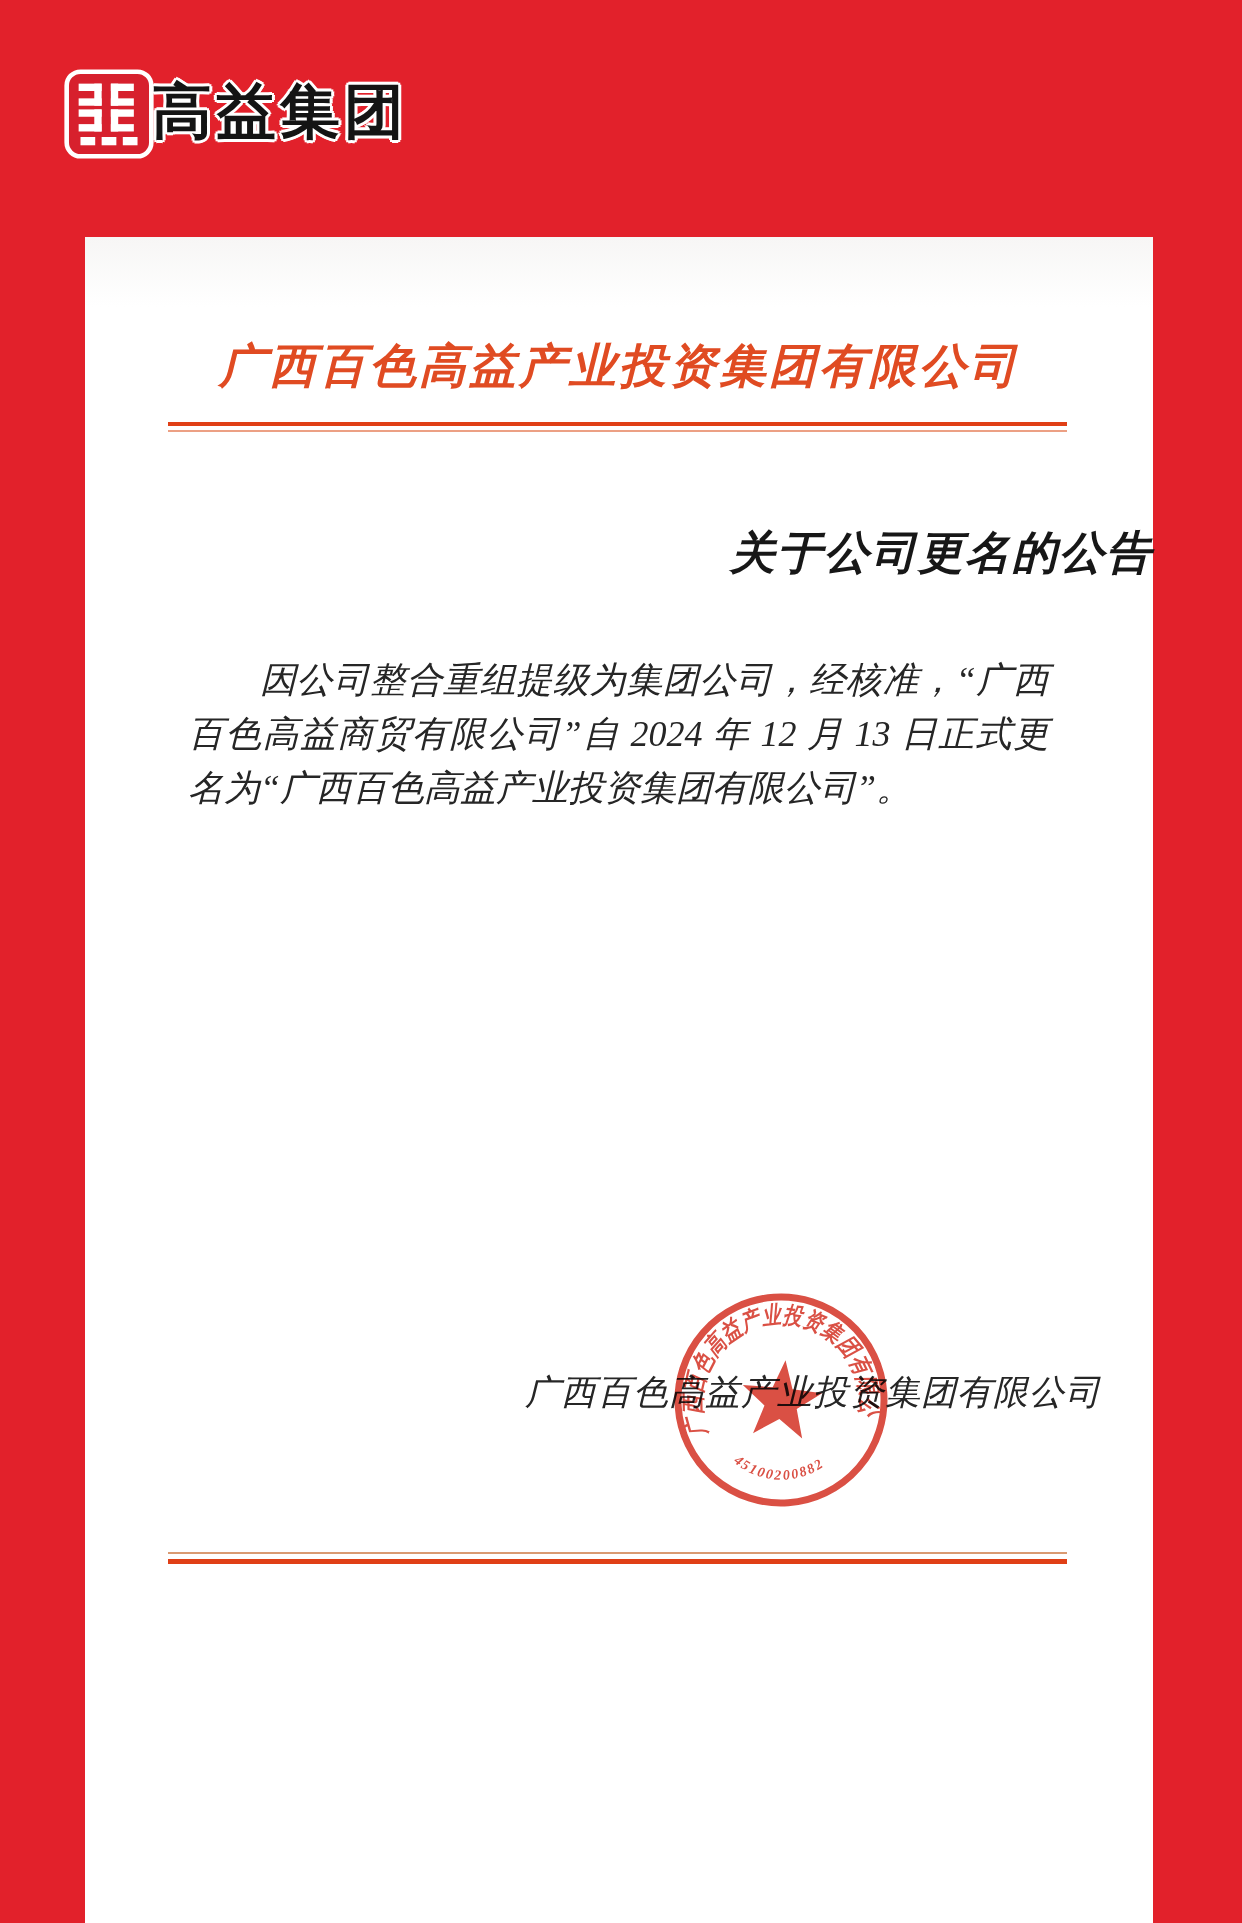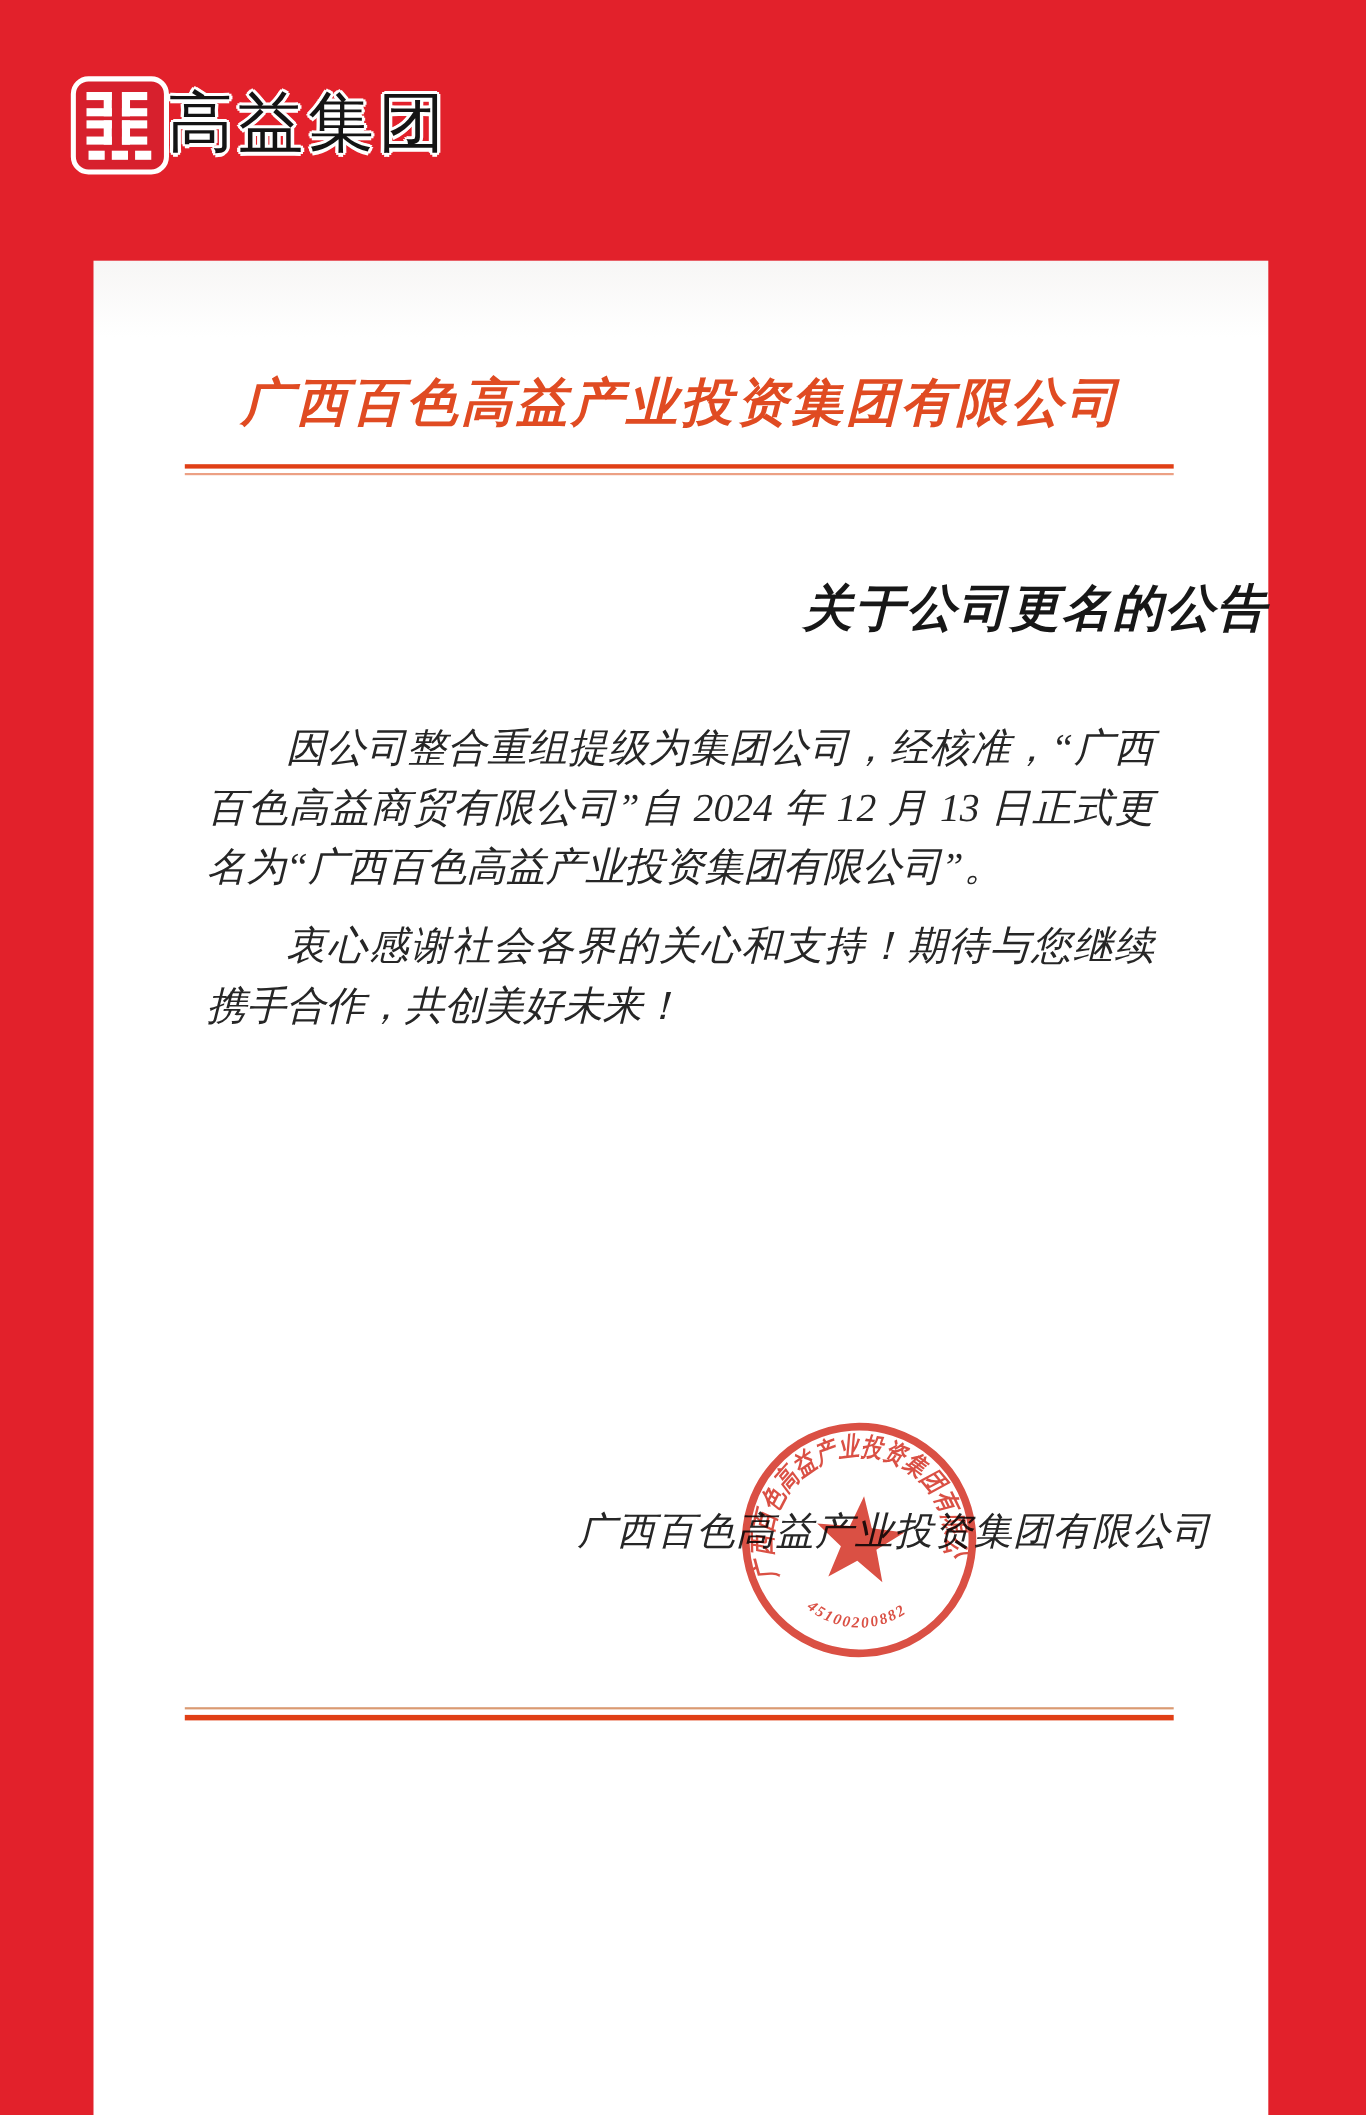--- a/index.html
+++ b/index.html
@@ -6,21 +6,21 @@
   body{
     width:1242px;height:1923px;position:relative;overflow:hidden;
     background:#e2212b;
     font-family:"Liberation Serif","DejaVu Serif",serif;
   }
   
   .logo-badge{position:absolute;left:63px;top:68px;width:92px;height:92px;}
   .logo-text{
     position:absolute;left:152px;top:64px;height:96px;line-height:96px;
     font-family:"Liberation Sans","DejaVu Sans",sans-serif;
-    font-weight:400;font-size:60px;color:#141414;letter-spacing:4px;
+    font-weight:700;font-size:60px;color:#141414;letter-spacing:4px;
     text-shadow:-3px 0 0 #fff,3px 0 0 #fff,0 -3px 0 #fff,0 3px 0 #fff,
                 -2px -2px 0 #fff,2px 2px 0 #fff,-2px 2px 0 #fff,2px -2px 0 #fff;
     white-space:nowrap;
   }
   
   .paper{
     position:absolute;left:85px;top:237px;width:1068px;height:1743px;
     background:linear-gradient(180deg,#f7f6f5 0%,#ffffff 4%,#ffffff 100%);
     font-style:italic;
   }
@@ -87,21 +87,20 @@
 <div class="paper">
 
   <div class="doc-title">广西百色高益产业投资集团有限公司</div>
   <div class="rule rule-top-thick"></div>
   <div class="rule rule-top-thin"></div>
 
   <div class="doc-heading">关于公司更名的公告</div>
 
   <div class="doc-body">
     <p>因公司整合重组提级为集团公司，经核准，“广西百色高益商贸有限公司”自 2024 年 12 月 13 日正式更名为“广西百色高益产业投资集团有限公司”。</p>
-    <p>衷心感谢社会各界的关心和支持！期待与您继续携手合作，共创美好未来！</p>
   </div>
 
   <div class="sig-block">
     <div class="sig-company">广西百色高益产业投资集团有限公司</div>
   </div>
 
   <svg class="seal" viewBox="0 0 220 220">
     <defs>
       <path id="sealTextArc" d="M 34,138 A 80,80 0 1 1 186,138" fill="none"></path>
       <path id="sealNumArc" d="M 54,164 A 74,74 0 0 0 166,164" fill="none"></path>

